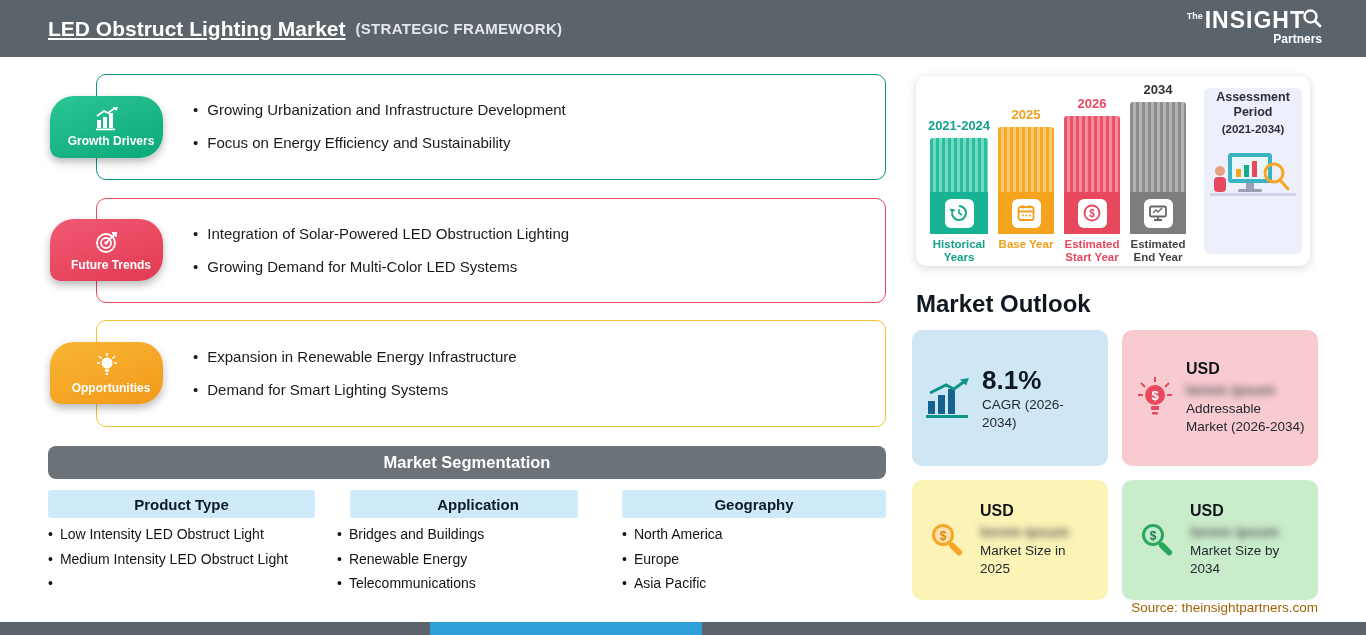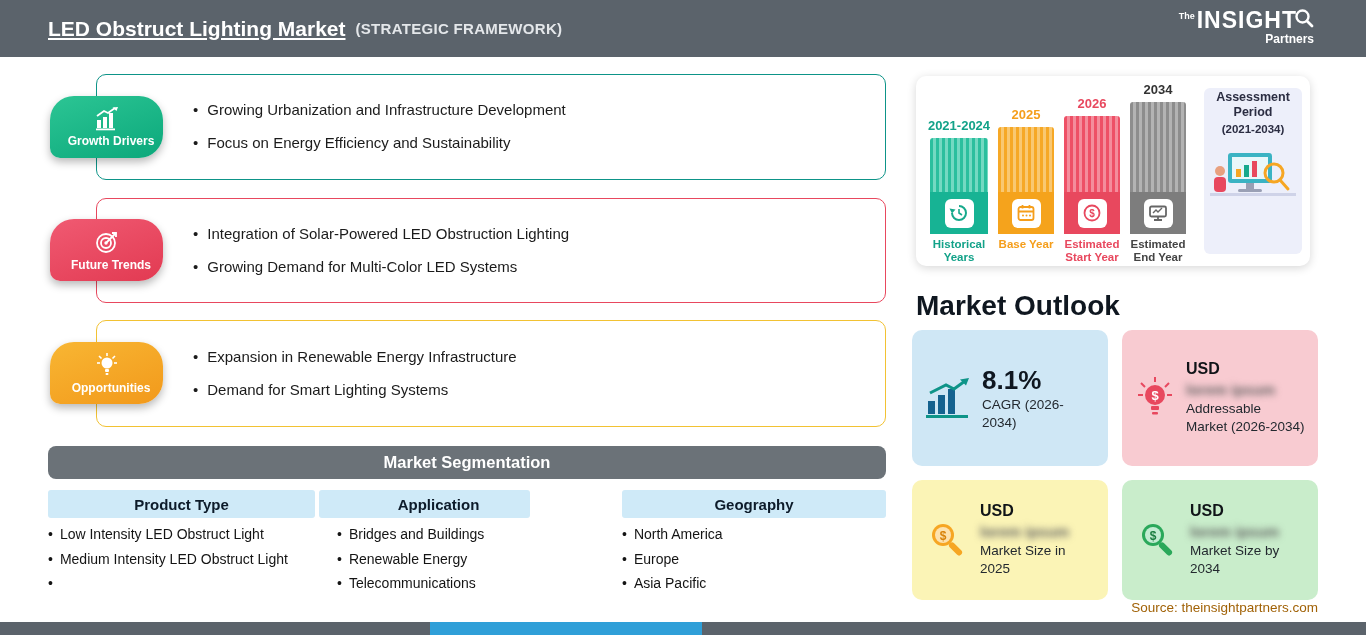--- a/index.html
+++ b/index.html
@@ -12,21 +12,21 @@
   }
   .page { position:absolute; inset:0; }
 
   
   .header {
     position:absolute; top:0; left:0; width:1366px; height:57px;
     background:#5b636b; display:flex; align-items:center;
   }
   .header-title { margin-left:48px; color:#ffffff; font-size:21px; font-weight:bold;text-decoration:underline; }
   .header-subtitle { color:#e4e7ea; font-size:15px; font-weight:600; margin-left:10px; letter-spacing:.3px; }
-  .logo { position:absolute; right:52px; top:9px; color:#fff; text-align:right; line-height:1; }
+  .logo { position:absolute; right:44px; top:9px; color:#fff; text-align:right; line-height:1; }
   .logo-row { display:flex; align-items:center; justify-content:flex-end; }
   .logo-the { font-size:9px; font-weight:bold; margin-right:2px; align-self:flex-start; margin-top:3px; }
   .logo-insight { font-size:23px; font-weight:bold; letter-spacing:1px; }
   .logo-mag { margin-left:-3px; margin-top:-6px; }
   .logo-partners { font-size:12px; font-weight:bold; margin-top:1px; }
 
   
   .fbox {
     position:absolute; left:96px; width:790px; background:#fff;
     border-radius:10px; border:1.6px solid #0d9488;
@@ -56,21 +56,21 @@
     background:#6b7278; border-radius:8px; color:#fff;
     font-size:16.5px; font-weight:bold;
     display:flex; align-items:center; justify-content:center;
   }
   .col-header {
     position:absolute; top:490px; height:28px; background:#cfeaf8;
     color:#0d1b2a; font-size:15px; font-weight:bold; border-radius:3px;
     display:flex; align-items:center; justify-content:center;
   }
   .col-header-1 { left:48px;  width:267px; }
-  .col-header-2 { left:319px; width:211px;padding-left:28px; }
+  .col-header-2 { left:350px; width:228px;padding-left:28px; }
   .col-header-3 { left:622px; width:264px; }
   .col-list { position:absolute; top:526px; }
   .col-list-1 { left:48px;  width:280px; }
   .col-list-2 { left:337px; width:270px; }
   .col-list-3 { left:622px; width:270px; }
   .col-list .li { display:flex; font-size:14px; color:#141414; margin-bottom:7px; }
   .col-list .dot { margin-right:7px; }
 
   
   .timeline {
@@ -104,21 +104,21 @@
   .tl-label-4 { left:209px; color:#444444; }
   .assessment {
     position:absolute; left:288px; top:12px; width:98px; height:166px;
     background:#edeffa; border-radius:6px; padding-top:2px; text-align:center;
   }
   .assess-title { font-size:12.5px; font-weight:bold; color:#2b2d42; line-height:1.2; }
   .assess-range { font-size:11.5px; font-weight:bold; color:#2b2d42; margin-top:3px; }
   .assess-art { margin-top:10px; }
 
   
-  .outlook-title { position:absolute; left:916px; top:290px; font-size:28px; font-weight:bold; color:#0f1720; }
+  .outlook-title { position:absolute; left:916px; top:290px; font-size:24px; font-weight:bold; color:#0f1720; }
   .card { position:absolute; border-radius:10px; display:flex; align-items:center; padding:0 13px; gap:11px; }
   .card-cagr  { left:912px;  top:330px; width:196px; height:136px; background:#cfe7f5; }
   .card-pink  { left:1122px; top:330px; width:196px; height:136px; background:#f8cbd1; }
   .card-yellow{ left:912px;  top:480px; width:196px; height:120px; background:#fbf4b6; }
   .card-green { left:1122px; top:480px; width:196px; height:120px; background:#c9edcb; }
   .card-text { display:flex; flex-direction:column; }
   .card-value { font-size:26px; font-weight:bold; color:#0f1720; }
   .card-label { font-size:13.5px; color:#23292f; line-height:1.3; }
   .card-currency { font-size:16px; font-weight:bold; color:#101418; }
   .card-blur { font-size:15px; font-weight:bold; color:#5f5f5f; filter:blur(3.5px); margin:3px 0 2px 0; }

